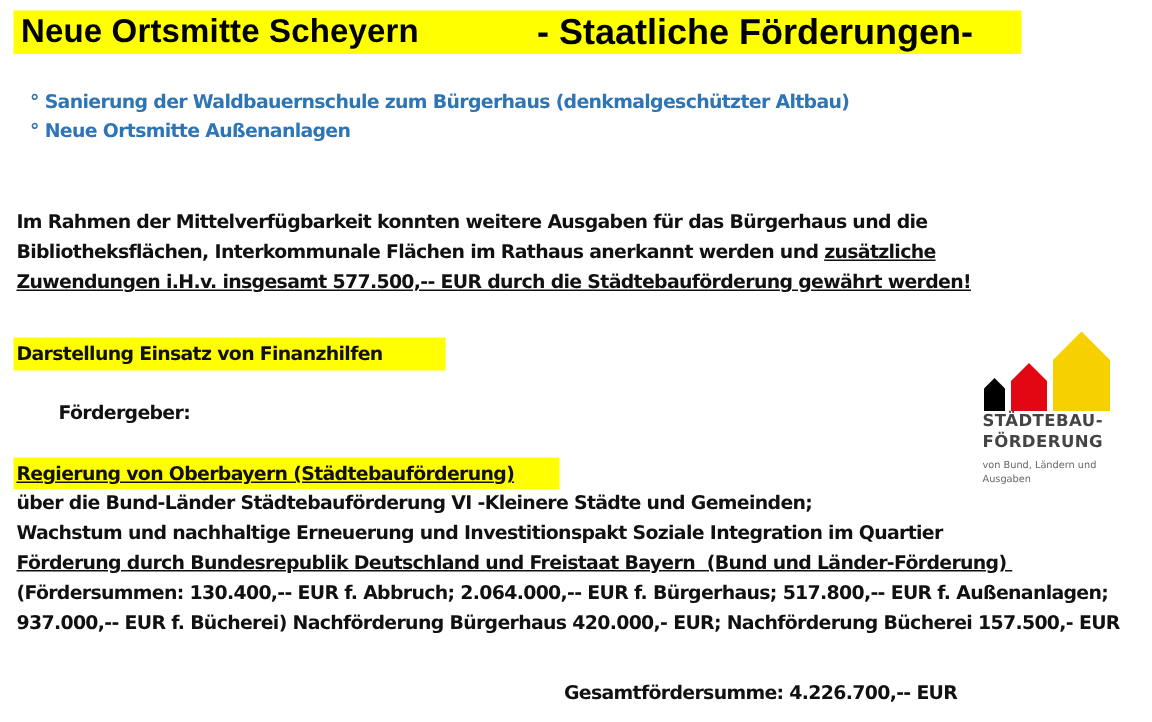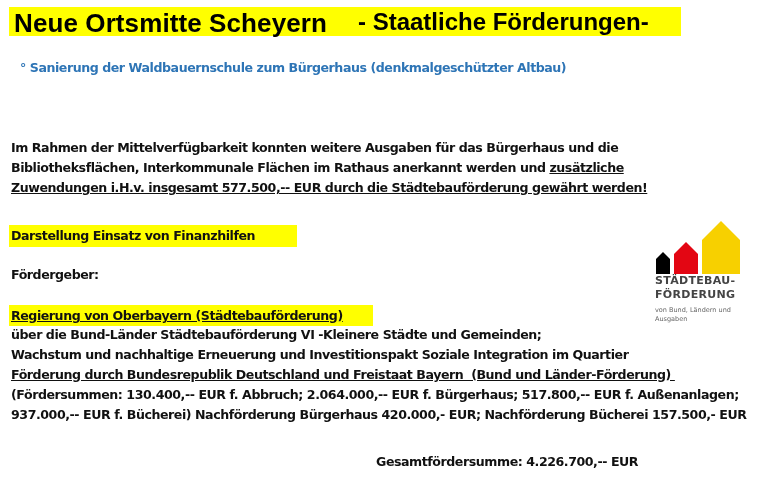--- a/index.html
+++ b/index.html
@@ -5,21 +5,21 @@
     * { margin: 0; padding: 0; box-sizing: border-box; }
     html, body { width: 768px; height: 481px; background: #ffffff; overflow: hidden; }
     body { position: relative; font-family: "Liberation Sans", "DejaVu Sans", sans-serif; color: #111; }
 
     .title-banner {
       position: absolute; left: 9px; top: 7px; width: 672px; height: 29px;
       background: #ffff00;
     }
     .title-left {
       position: absolute; left: 14px; top: 8px;
-      font-family: "Liberation Sans", sans-serif; font-weight: bold; font-size: 26px;
+      font-family: "Liberation Sans", sans-serif; font-weight: bold; font-size: 22px;
       color: #000; white-space: nowrap; letter-spacing: 0.1px; text-align: right;
     }
     .title-right {
       position: absolute; left: 358px; top: 8px;
       font-family: "Liberation Sans", sans-serif; font-weight: bold; font-size: 24px;
       color: #000; white-space: nowrap;
     }
 
     .bullets { position: absolute; left: 20px; top: 58px; }
     .bullet {
@@ -52,32 +52,33 @@
   </style>
 </head>
 <body>
 
 <div class="title-banner"></div>
 <div class="title-left">Neue Ortsmitte Scheyern</div>
 <div class="title-right">- Staatliche Förderungen-</div>
 
 <div class="bullets">
   <div class="bullet">° Sanierung der Waldbauernschule zum Bürgerhaus (denkmalgeschützter Altbau)</div>
+  <div class="bullet">° Neue Ortsmitte Außenanlagen</div>
 </div>
 
 <div class="body-text" style="top:138px;">
   <div>Im Rahmen der Mittelverfügbarkeit konnten weitere Ausgaben für das Bürgerhaus und die</div>
   <div><span>Bibliotheksflächen, Interkommunale Flächen im Rathaus anerkannt werden und </span><span class="u">zusätzliche</span></div>
   <div class="u">Zuwendungen i.H.v. insgesamt 577.500,-- EUR durch die Städtebauförderung gewährt werden!</div>
 </div>
 
 <div class="hl" style="left:9px; top:225px; width:288px; height:22px;"></div>
 <div class="body-text" style="top:226px;">Darstellung Einsatz von Finanzhilfen</div>
 
-<div class="body-text" style="top:265px;">Fördergeber:</div>
+<div class="body-text" style="top:265px;margin-left:28px;">Fördergeber:</div>
 
 <div class="hl" style="left:9px; top:305px; width:364px; height:21px;"></div>
 <div class="body-text u" style="top:306px;text-align:center;">Regierung von Oberbayern (Städtebauförderung)</div>
 
 <div class="body-text" style="top:325px;">
   <div>über die Bund-Länder Städtebauförderung VI -Kleinere Städte und Gemeinden;</div>
   <div>Wachstum und nachhaltige Erneuerung  und Investitionspakt Soziale Integration im Quartier</div>
   <div class="u" style="white-space:pre;">Förderung durch Bundesrepublik Deutschland und Freistaat Bayern  (Bund und Länder-Förderung) </div>
   <div>(Fördersummen: 130.400,-- EUR f. Abbruch; 2.064.000,-- EUR f. Bürgerhaus; 517.800,-- EUR f. Außenanlagen;</div>
   <div>937.000,-- EUR f. Bücherei) Nachförderung Bürgerhaus  420.000,- EUR; Nachförderung Bücherei 157.500,- EUR</div>

